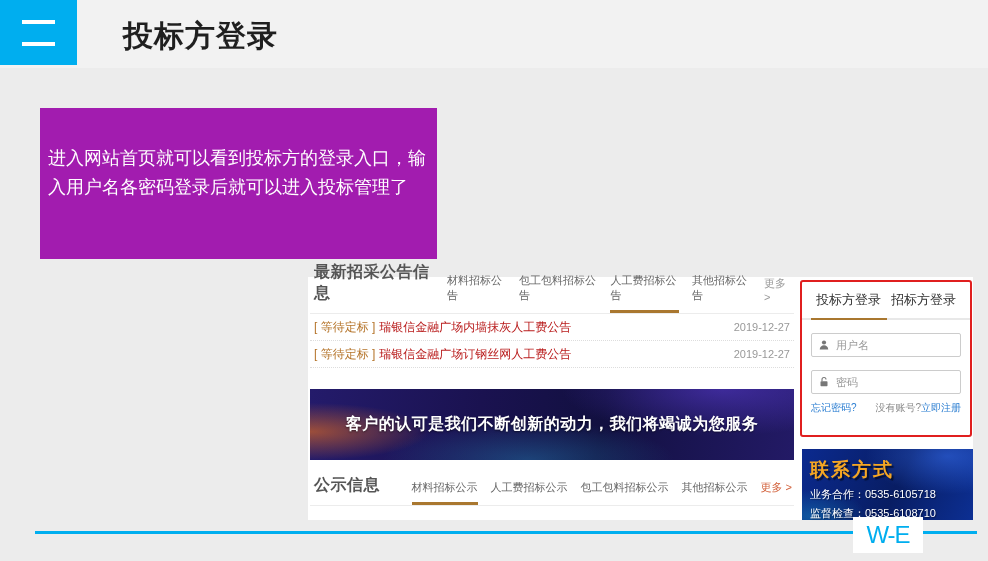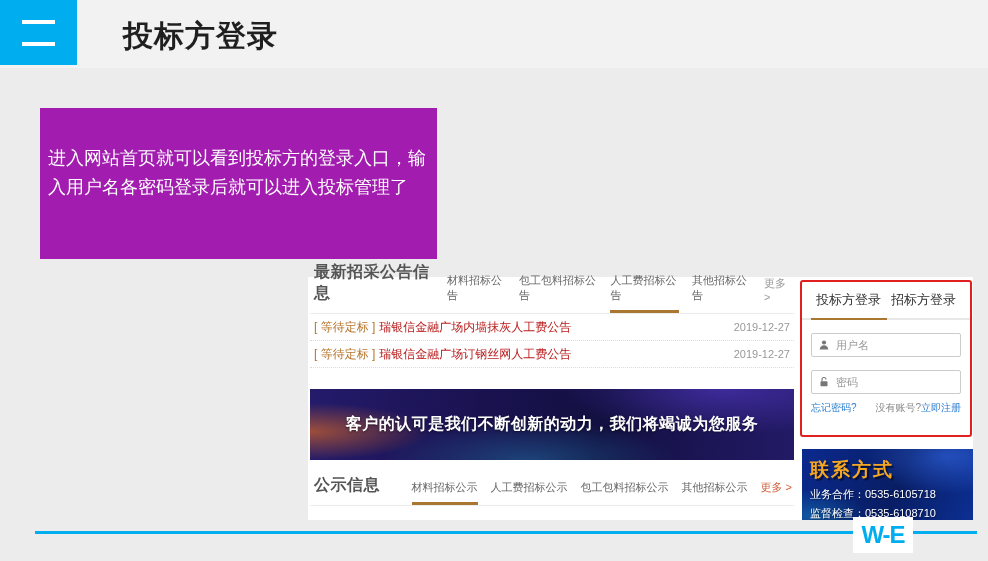--- a/index.html
+++ b/index.html
@@ -69,21 +69,21 @@
     padding:8px 0 0 8px;
     background:
       radial-gradient(ellipse 80% 90% at 85% 10%, rgba(60,120,255,0.5), rgba(60,120,255,0) 60%),
       radial-gradient(ellipse 60% 70% at 5% 95%, rgba(30,200,230,0.30), rgba(30,200,230,0) 55%),
       linear-gradient(115deg, #0b2a8f 0%, #081d63 55%, #0c2f93 100%);
   }
   .contact .c-title { color:#F5A623; font-size:19px; font-weight:700; letter-spacing:2px; text-shadow:2px 2px 1px rgba(0,0,0,0.55); }
   .contact .c-line { color:#fff; font-size:11px; margin-top:4px; text-shadow:1px 1px 1px rgba(0,0,0,0.4); }
   
   .footer-line { position:absolute; left:35px; top:531px; width:942px; height:3px; background:#00AEEF; }
-  .we-logo { position:absolute; left:853px; top:517px; width:60px; height:36px; background:#fff; display:flex; align-items:center; justify-content:center; color:#00AEEF; font-size:24px; font-weight:700; transform-origin:center; letter-spacing:-1px; }
+  .we-logo { position:absolute; left:853px; top:517px; width:70px; height:36px; background:#fff; display:flex; align-items:center; justify-content:center; color:#00AEEF; font-size:24px; font-weight:400; transform-origin:center; letter-spacing:-1px; }
 </style>
 </head>
 <body>
 
 <div class="header">
   <div class="logo">
     <span class="bar b1"></span>
     <span class="bar b2"></span>
   </div>
   <h1 class="slide-title">投标方登录</h1>

